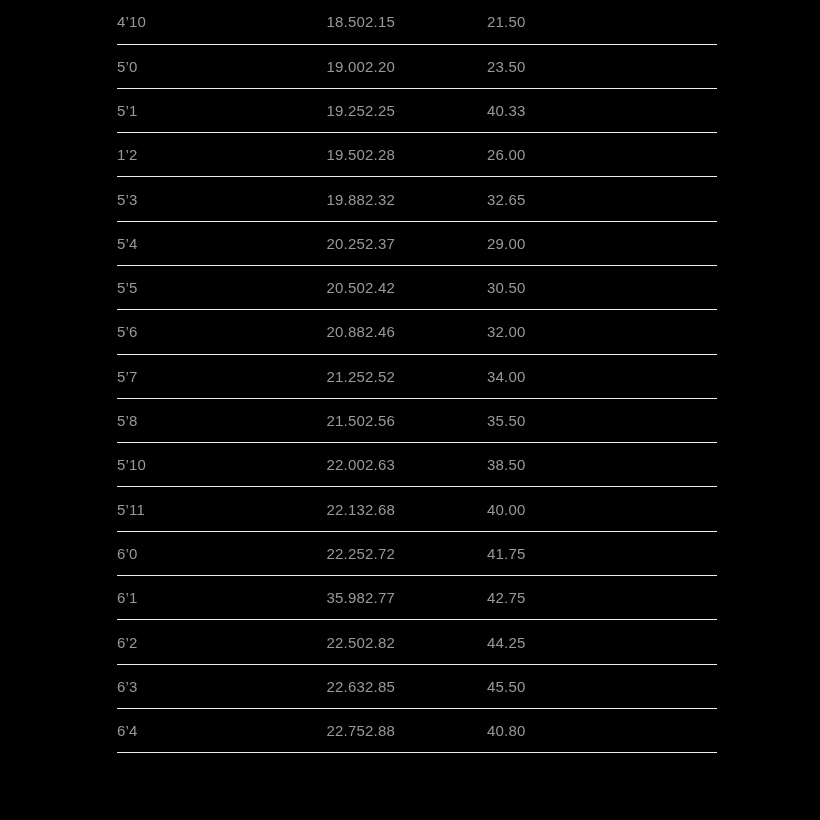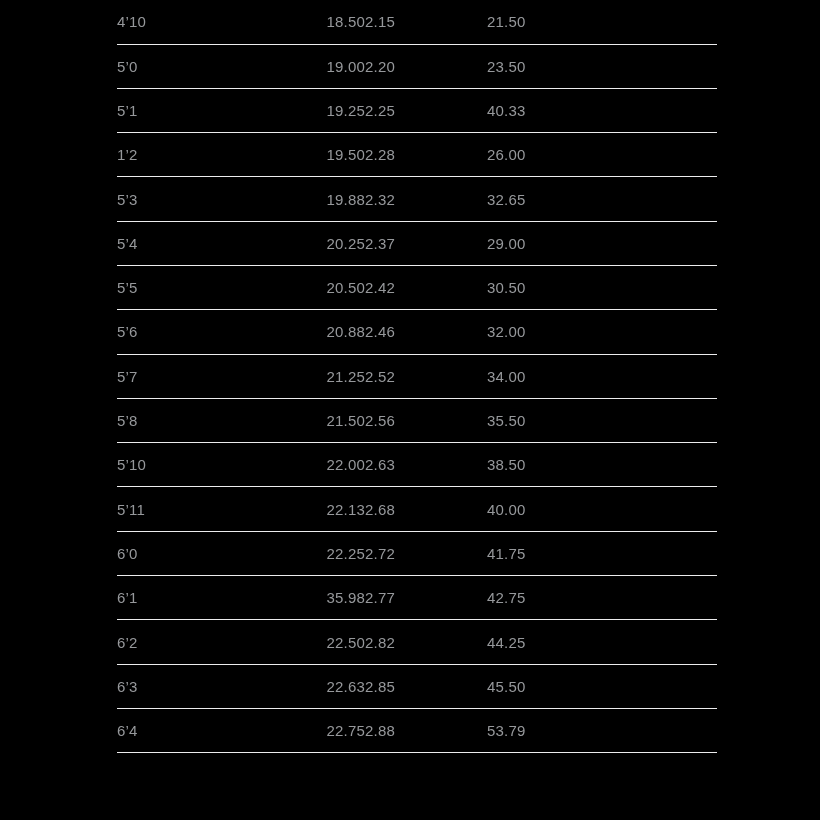--- a/index.html
+++ b/index.html
@@ -143,17 +143,17 @@
       <tr>
         <td class="c0">6’3</td>
         <td class="c1">22.63</td>
         <td class="c2">2.85</td>
         <td class="c3">45.50</td>
       </tr>
       <tr>
         <td class="c0">6’4</td>
         <td class="c1">22.75</td>
         <td class="c2">2.88</td>
-        <td class="c3">53.79</td>
+        <td class="c3">40.80</td>
       </tr>
     </tbody>
   </table>
 </div>
 
 </body></html>

